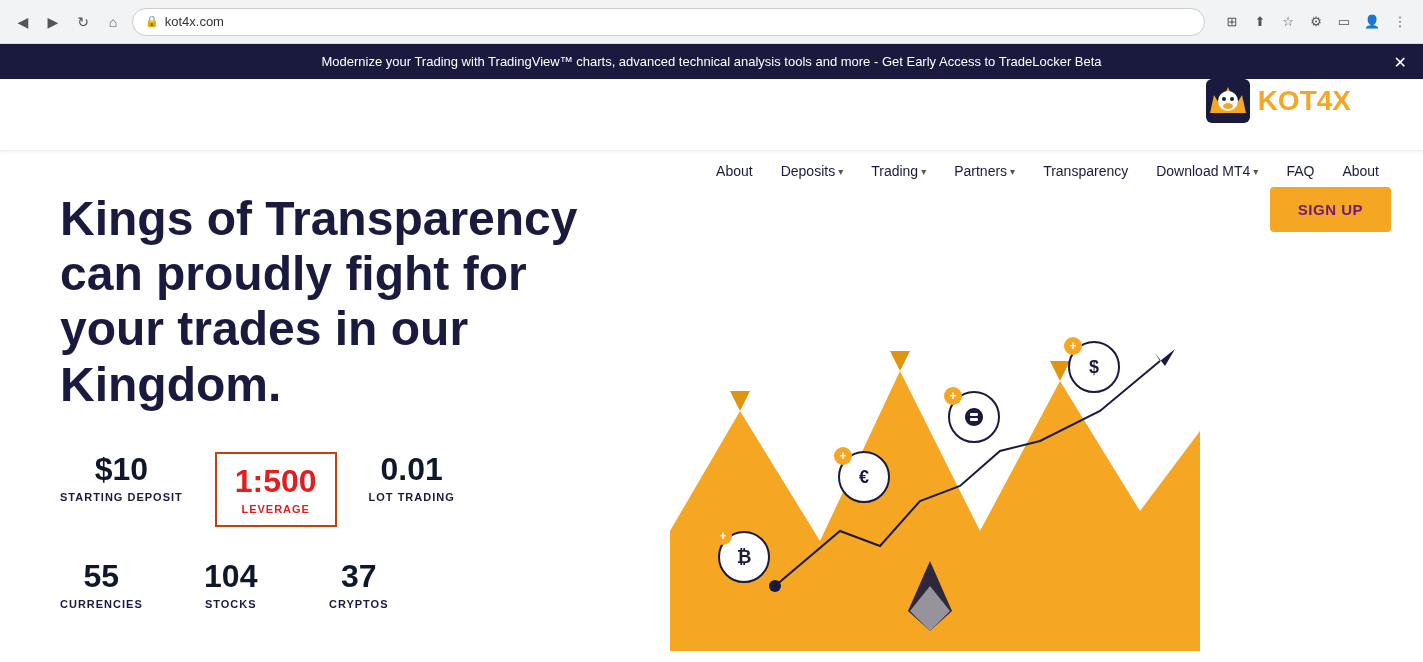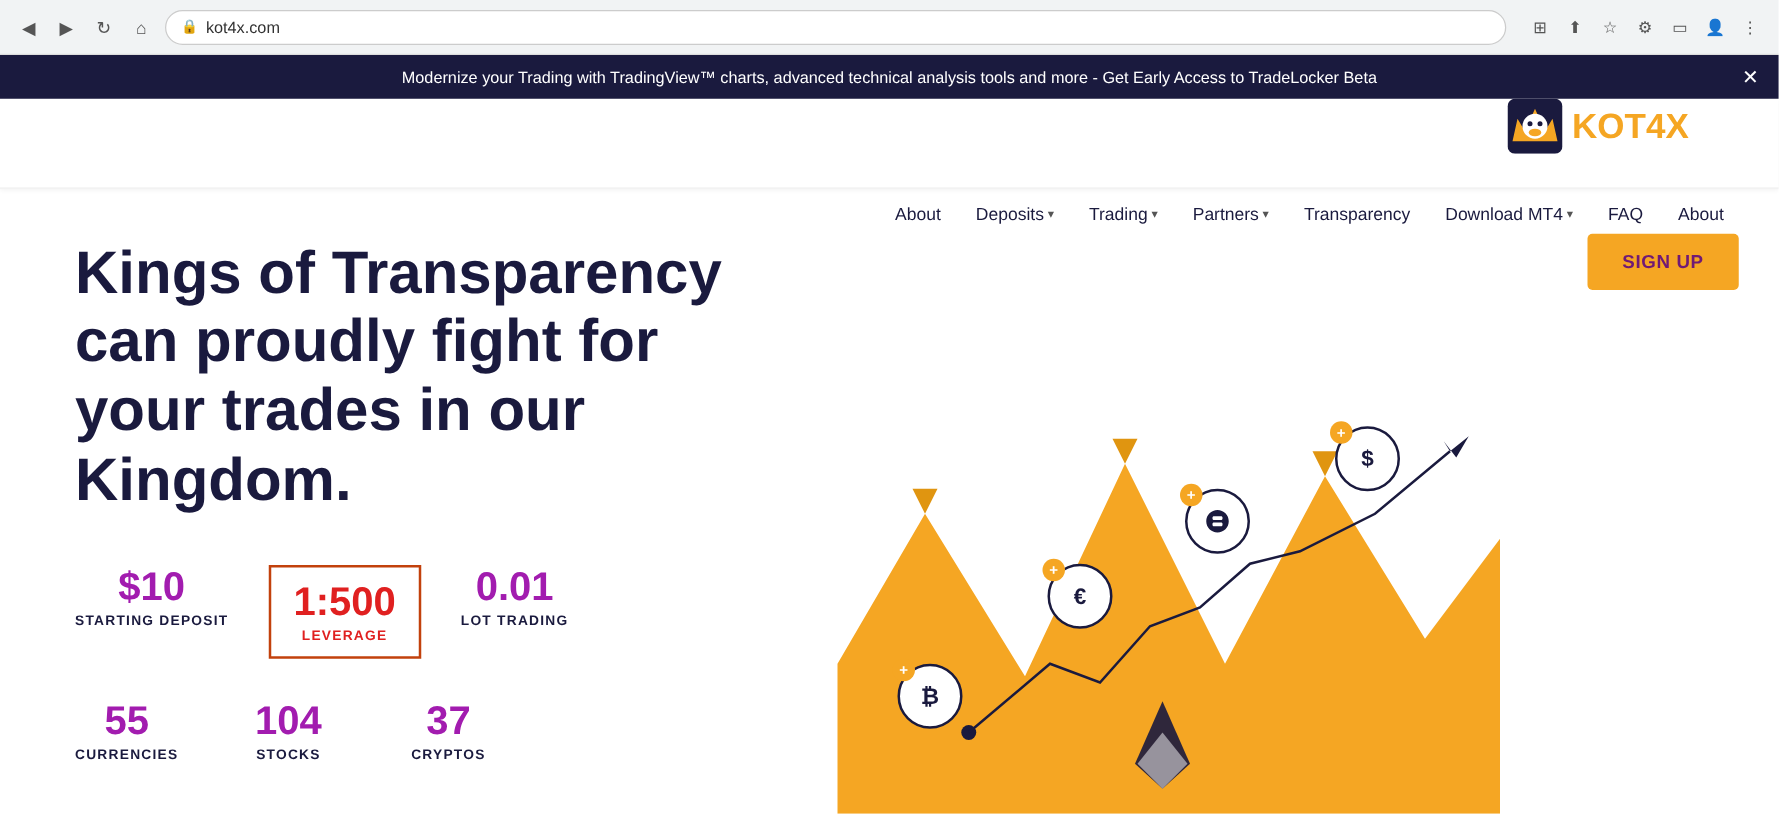--- a/index.html
+++ b/index.html
@@ -143,21 +143,21 @@
       margin-bottom: 32px;
       align-items: flex-start;
     }
     .stat-item {
       text-align: center;
       min-width: 80px;
     }
     .stat-value {
       font-size: 32px;
       font-weight: 900;
-      color: #a21caf;
+      color: #0f172a;
       display: block;
       line-height: 1.1;
     }
     .stat-label {
       font-size: 11px;
       font-weight: 700;
       color: #1a1a3e;
       letter-spacing: 1px;
       text-transform: uppercase;
       margin-top: 4px;

